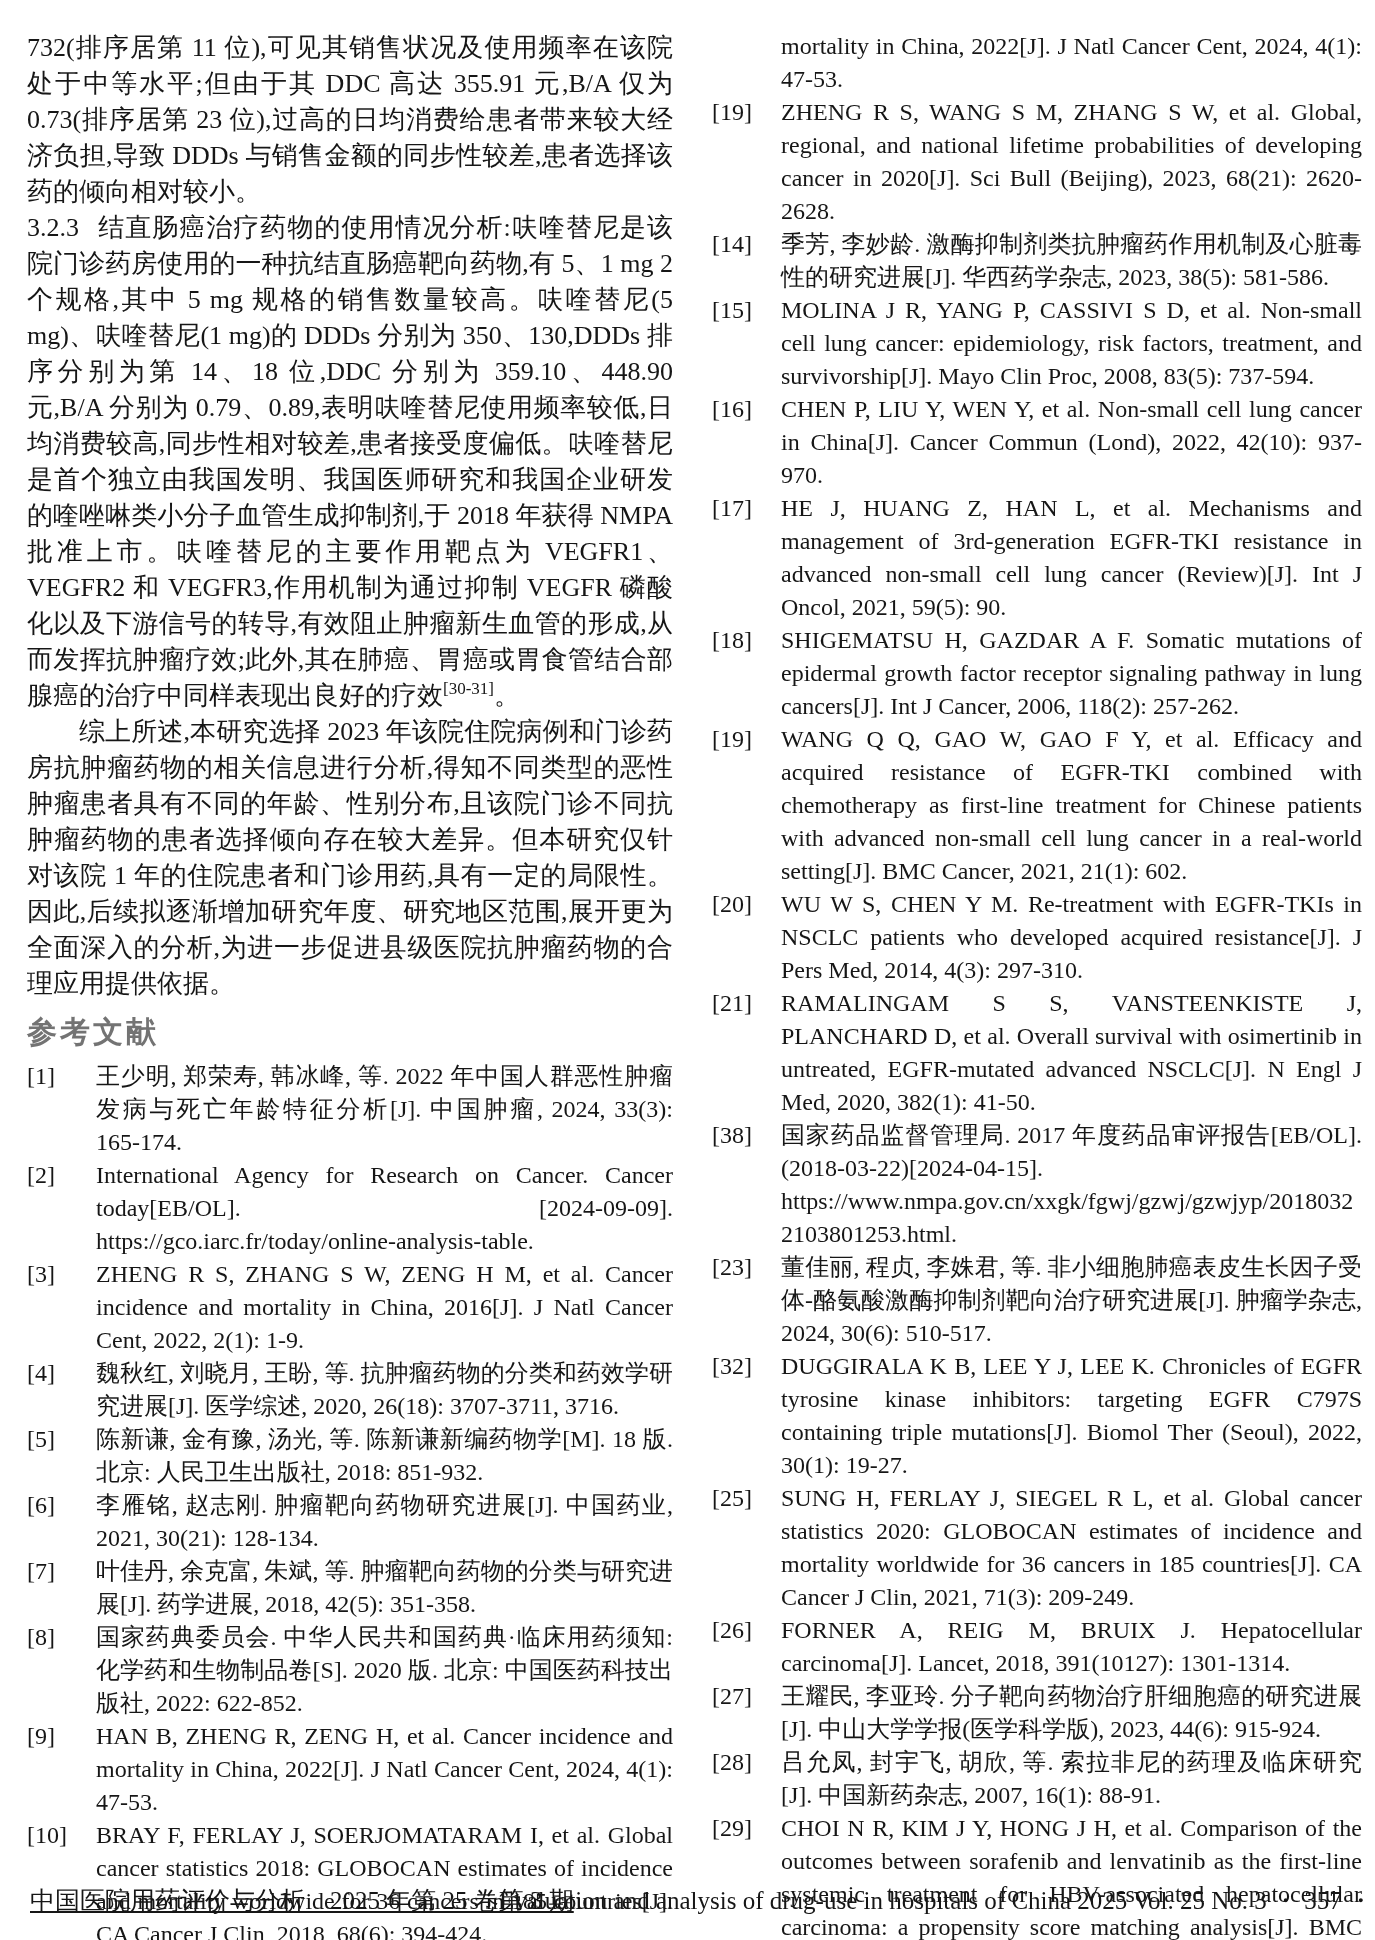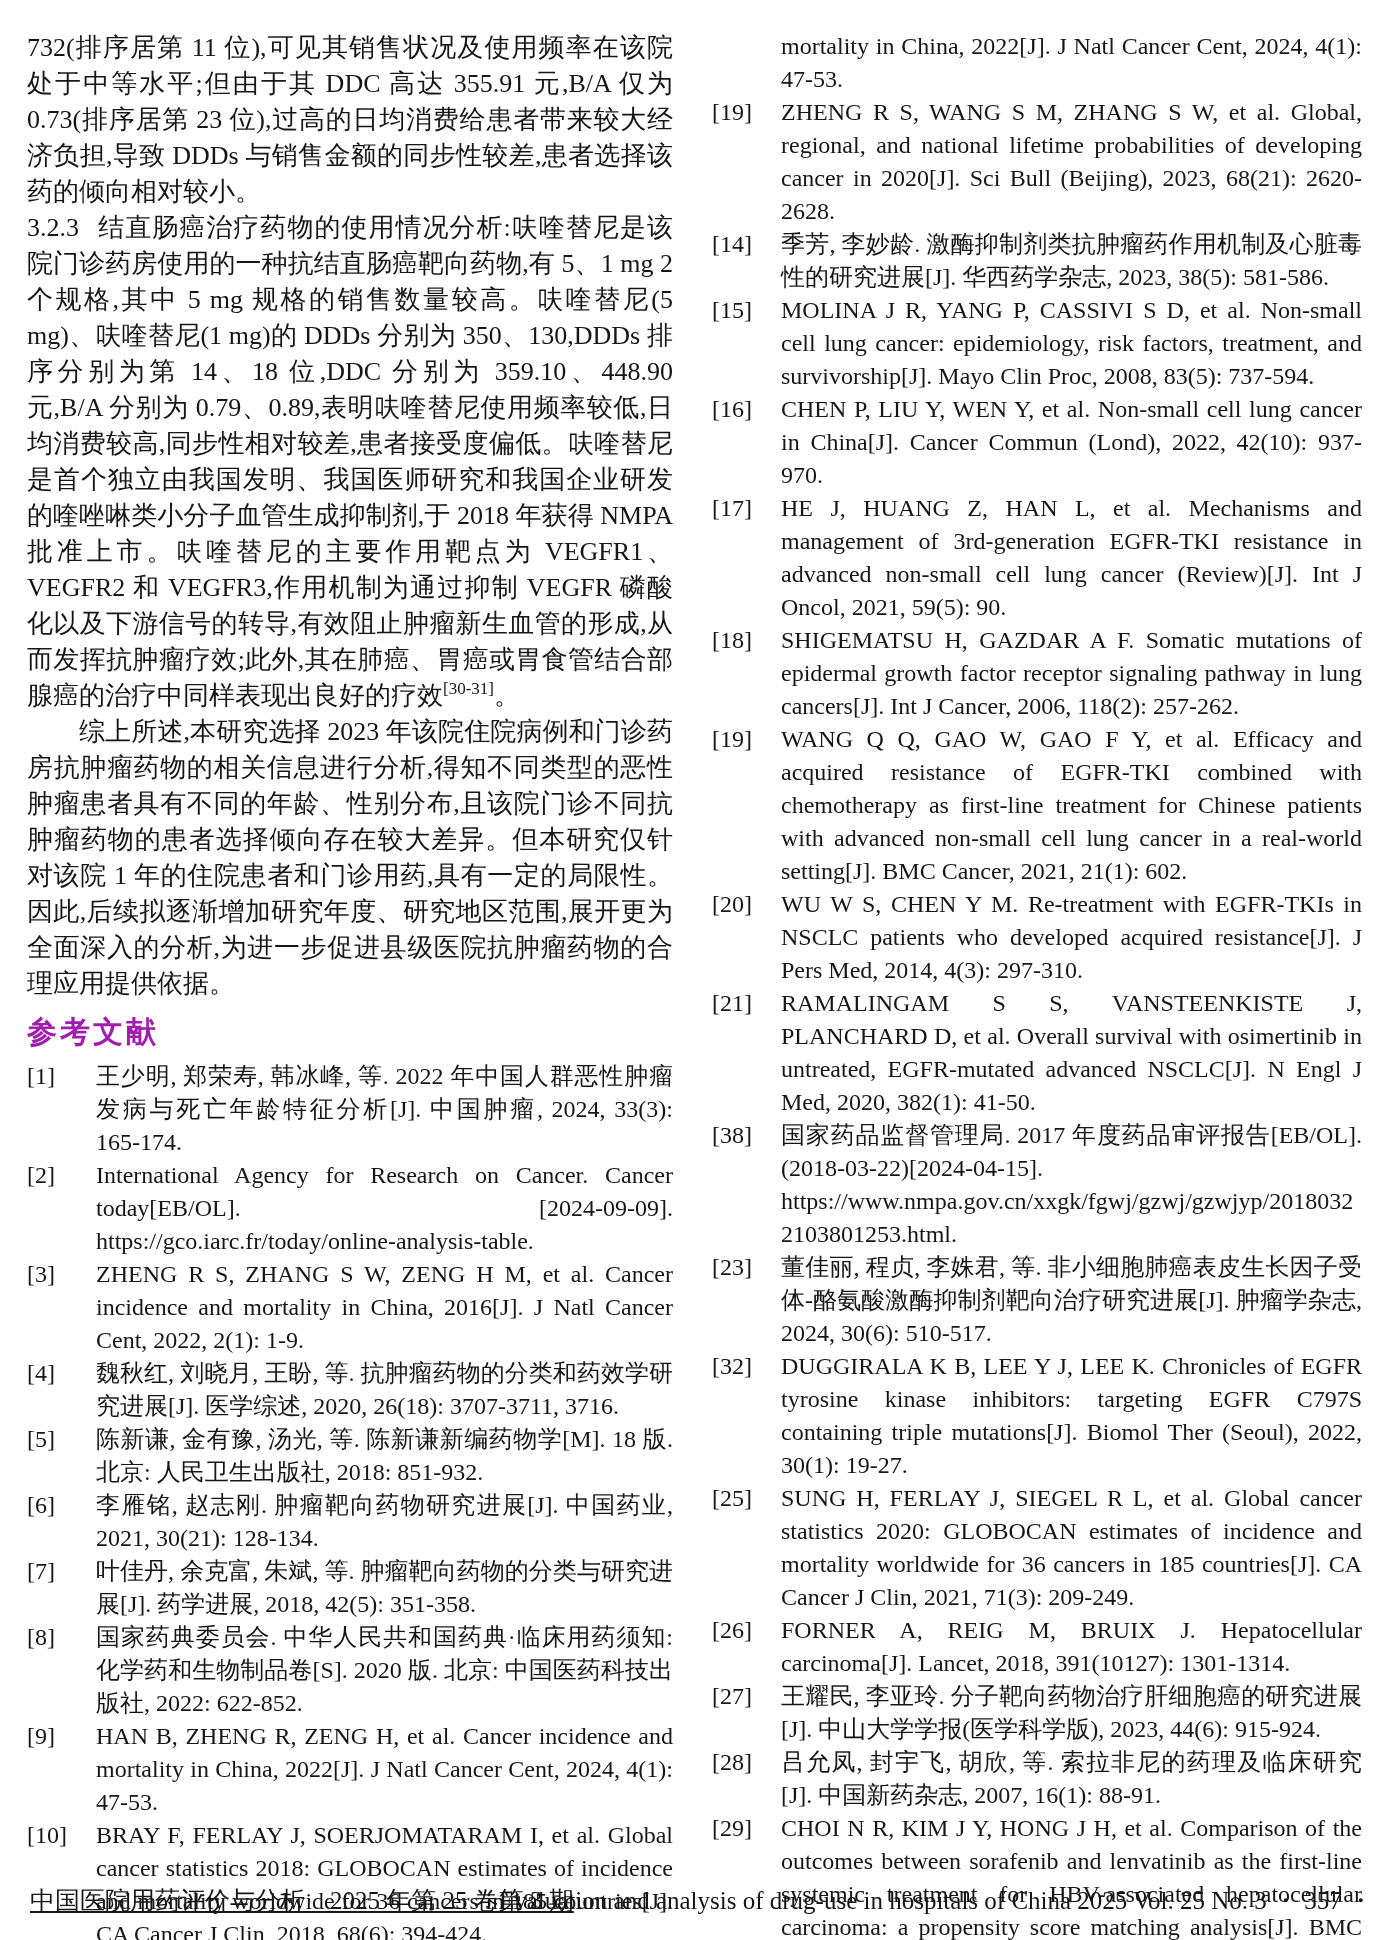--- a/index.html
+++ b/index.html
@@ -34,21 +34,21 @@
     vertical-align: super;
   }
 
   .refs-heading {
     margin: 10px 0 8px 0;
     font-family: "Liberation Sans", "DejaVu Sans", sans-serif;
     font-weight: 700;
     font-size: 30px;
     line-height: 40px;
     letter-spacing: 3px;
-    color: #a21caf;
+    color: #737373;
   }
 
   .ref {
     display: flex;
     font-size: 24px;
     line-height: 33px;
     margin: 0;
     justify-content: flex-end;
   }
   .ref-label { flex: 0 0 69px; }

